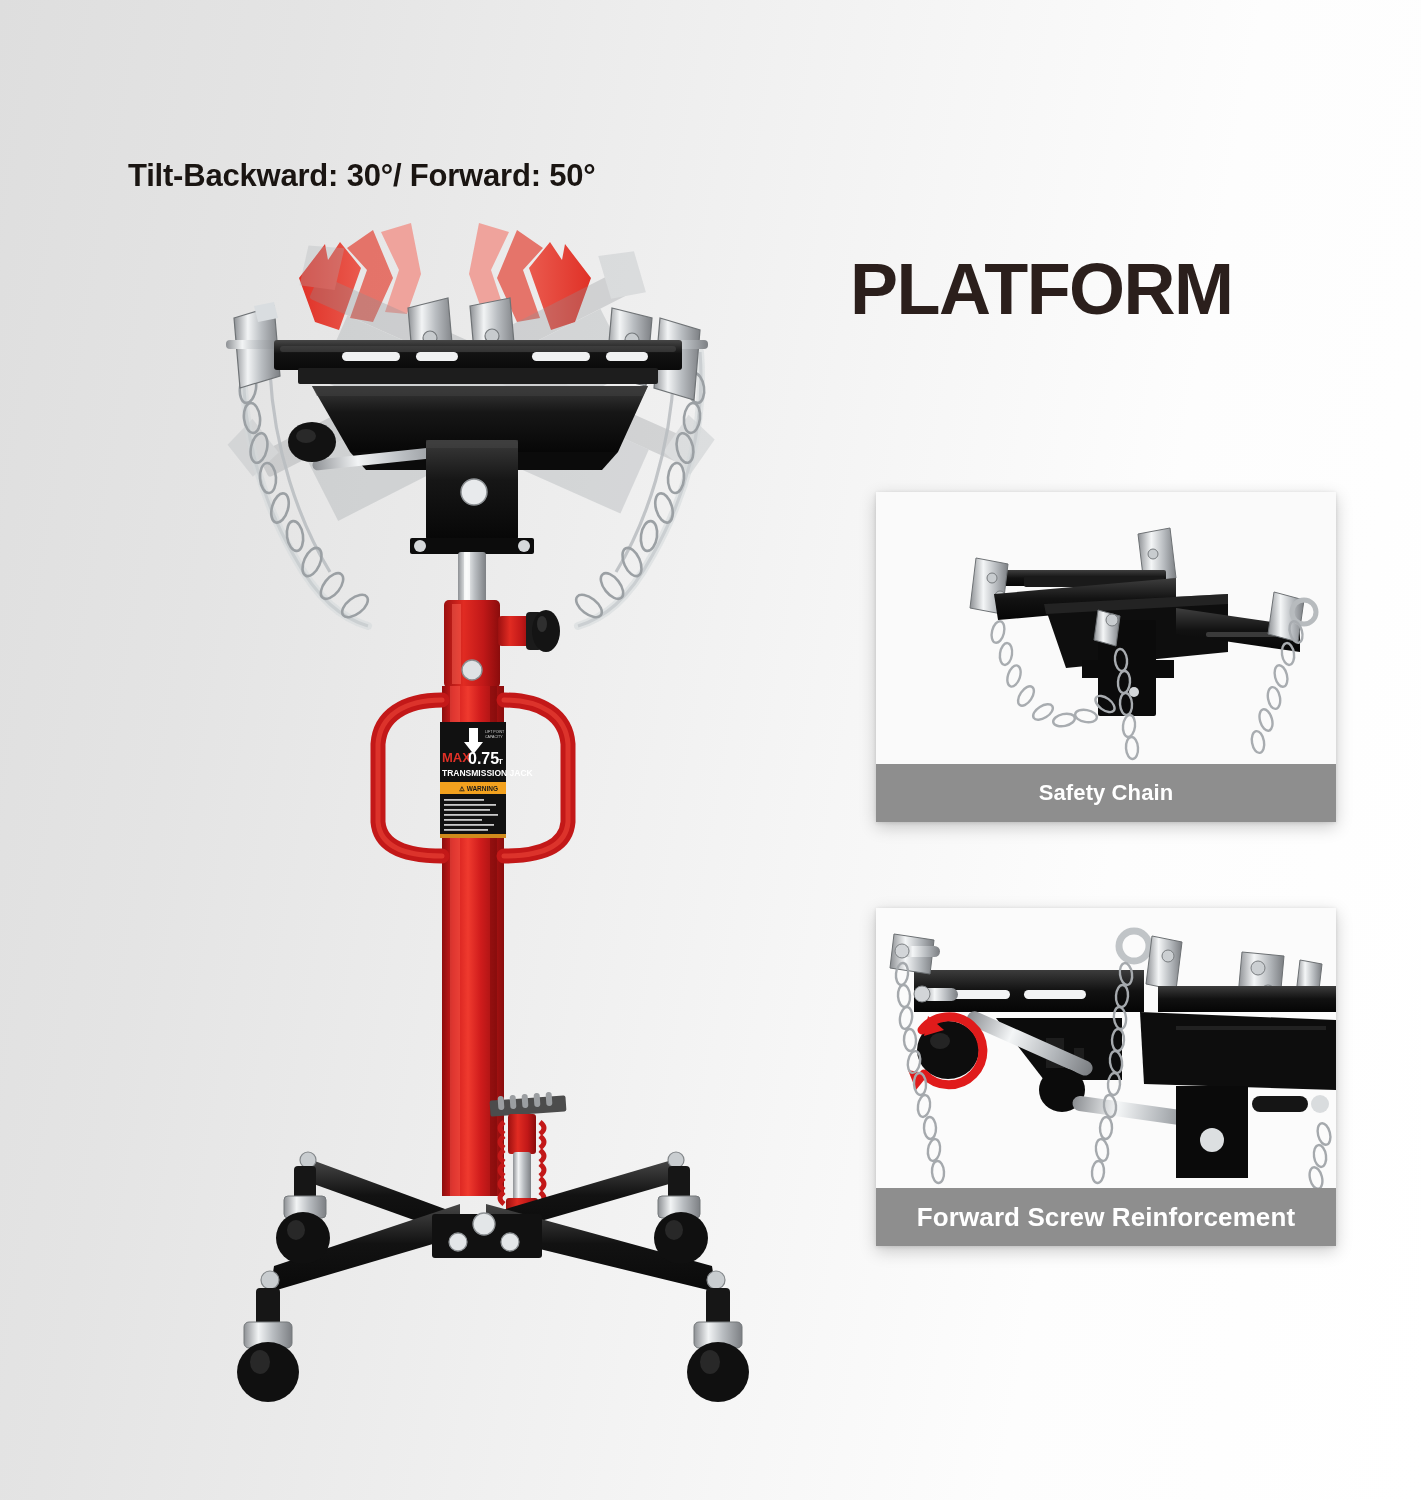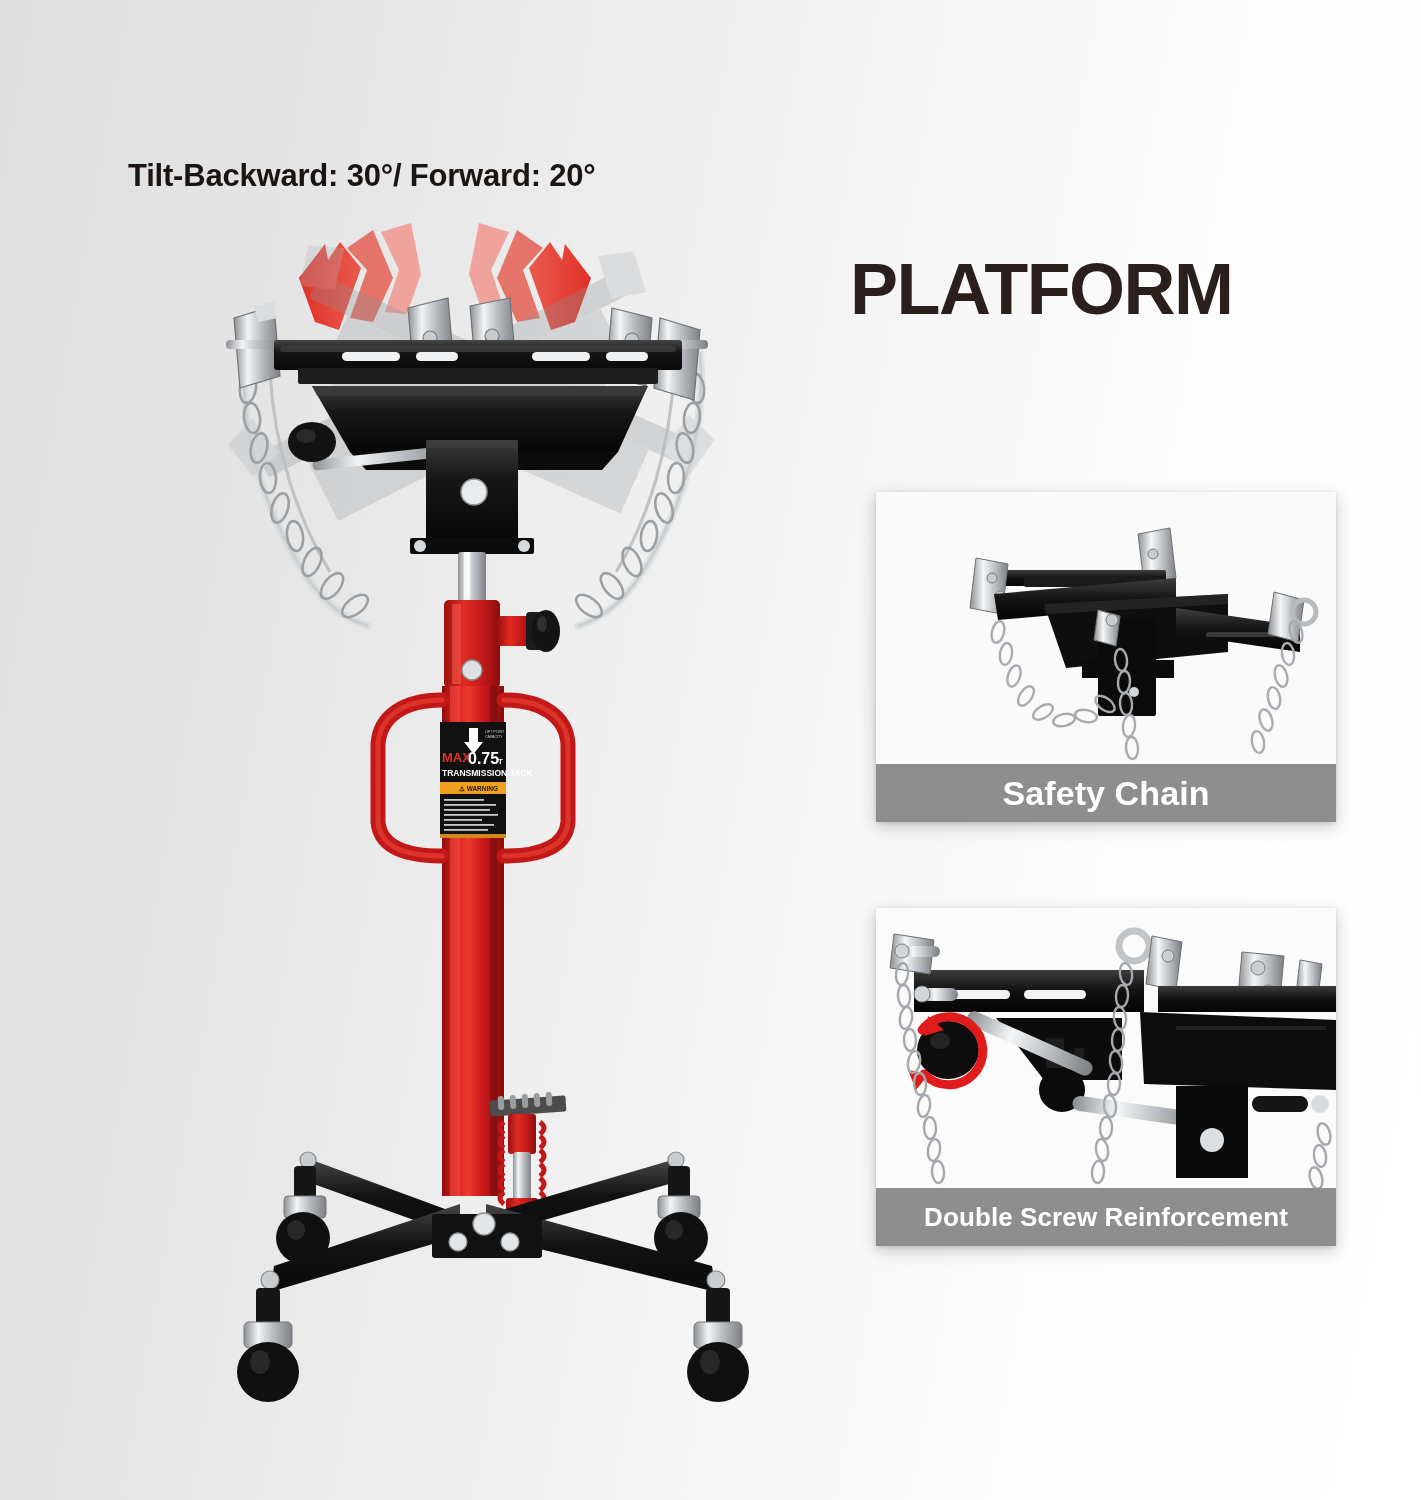--- a/index.html
+++ b/index.html
@@ -42,32 +42,32 @@
   }
   #inset-top    { top:492px; height:330px; }
   #inset-bottom { top:908px; height:338px; }
 
   .inset-photo { position:absolute; left:0; top:0; right:0; bottom:58px; overflow:hidden;
                  background:linear-gradient(140deg,#fdfdfd 0%,#f4f4f4 55%,#e7e7e7 100%); }
   .caption-band {
     position:absolute; left:0; right:0; bottom:0; height:58px;
     background:#8e8e8e; color:#fff;
     display:flex; align-items:center; justify-content:center;
-    font-size:34px; font-weight:700; letter-spacing:.1px;
+    font-size:22px; font-weight:700; letter-spacing:.1px;
   }
   #inset-bottom .caption-band { font-size:26px; }
 
   svg { display:block; }
 </style>
 </head>
 <body>
 
 <div id="left-panel">
 
-  <div id="tilt-caption">Tilt-Backward: 30°/ Forward: 20°</div>
+  <div id="tilt-caption">Tilt-Backward: 30°/ Forward: 50°</div>
 
   <div id="tilt-arc">
     <svg viewBox="0 0 300 120" width="300" height="120">
       <defs>
         <linearGradient id="gL" x1="0" y1="0" x2="1" y2="0">
           <stop offset="0" stop-color="#e03127"></stop>
             <stop offset="1" stop-color="#ea5a4e"></stop>
         </linearGradient>
         <linearGradient id="gR" x1="1" y1="0" x2="0" y2="0">
           <stop offset="0" stop-color="#e03127"></stop>
@@ -513,15 +513,15 @@
           <ellipse cx="230" cy="220" rx="6" ry="11" transform="rotate(2 230 220)"></ellipse>
           <ellipse cx="226" cy="242" rx="6" ry="11" transform="rotate(-8 226 242)"></ellipse>
           <ellipse cx="222" cy="264" rx="6" ry="11" transform="rotate(4 222 264)"></ellipse>
 
           <ellipse cx="448" cy="226" rx="6" ry="11" transform="rotate(-14 448 226)"></ellipse>
           <ellipse cx="444" cy="248" rx="6" ry="11" transform="rotate(-8 444 248)"></ellipse>
           <ellipse cx="440" cy="270" rx="6" ry="11" transform="rotate(-14 440 270)"></ellipse>
         </g>
       </svg>
     </div>
-    <div class="caption-band">Double Screw Reinforcement</div>
+    <div class="caption-band">Forward Screw Reinforcement</div>
   </div>
 </div>
 
 </body></html>

